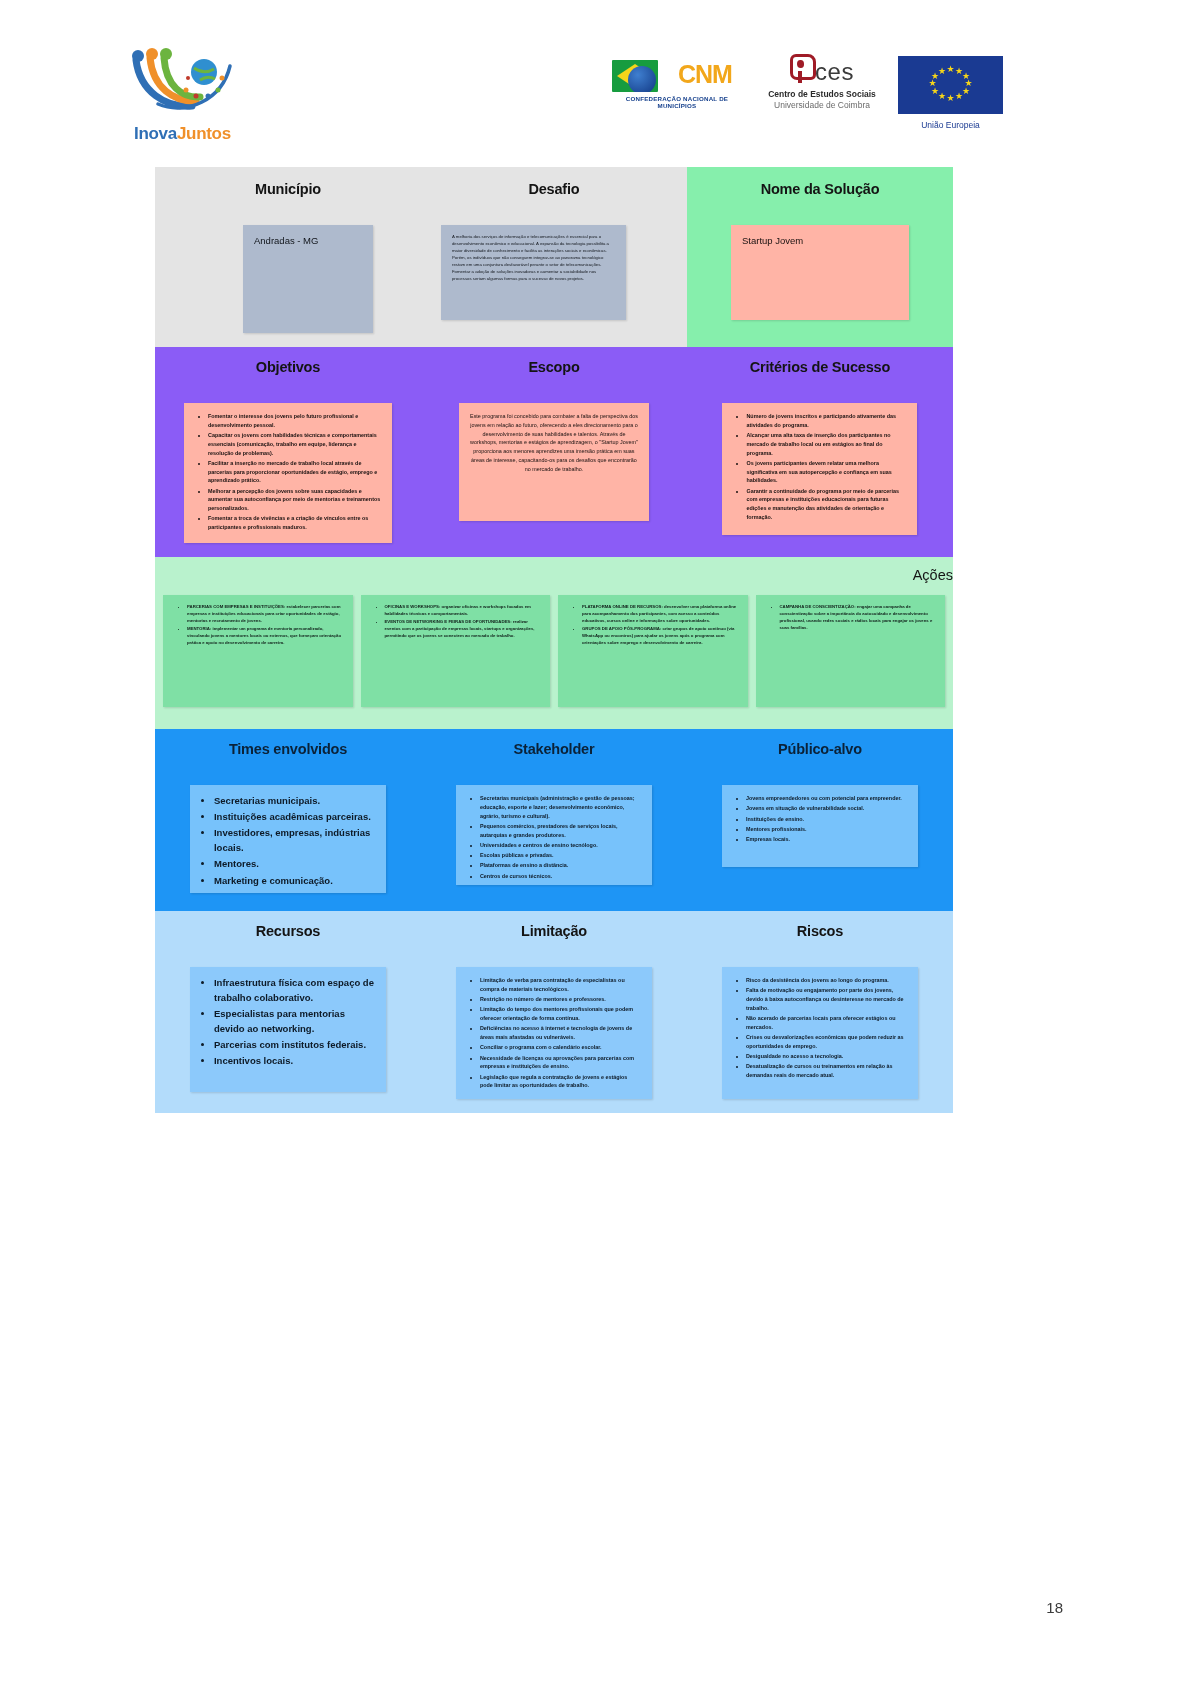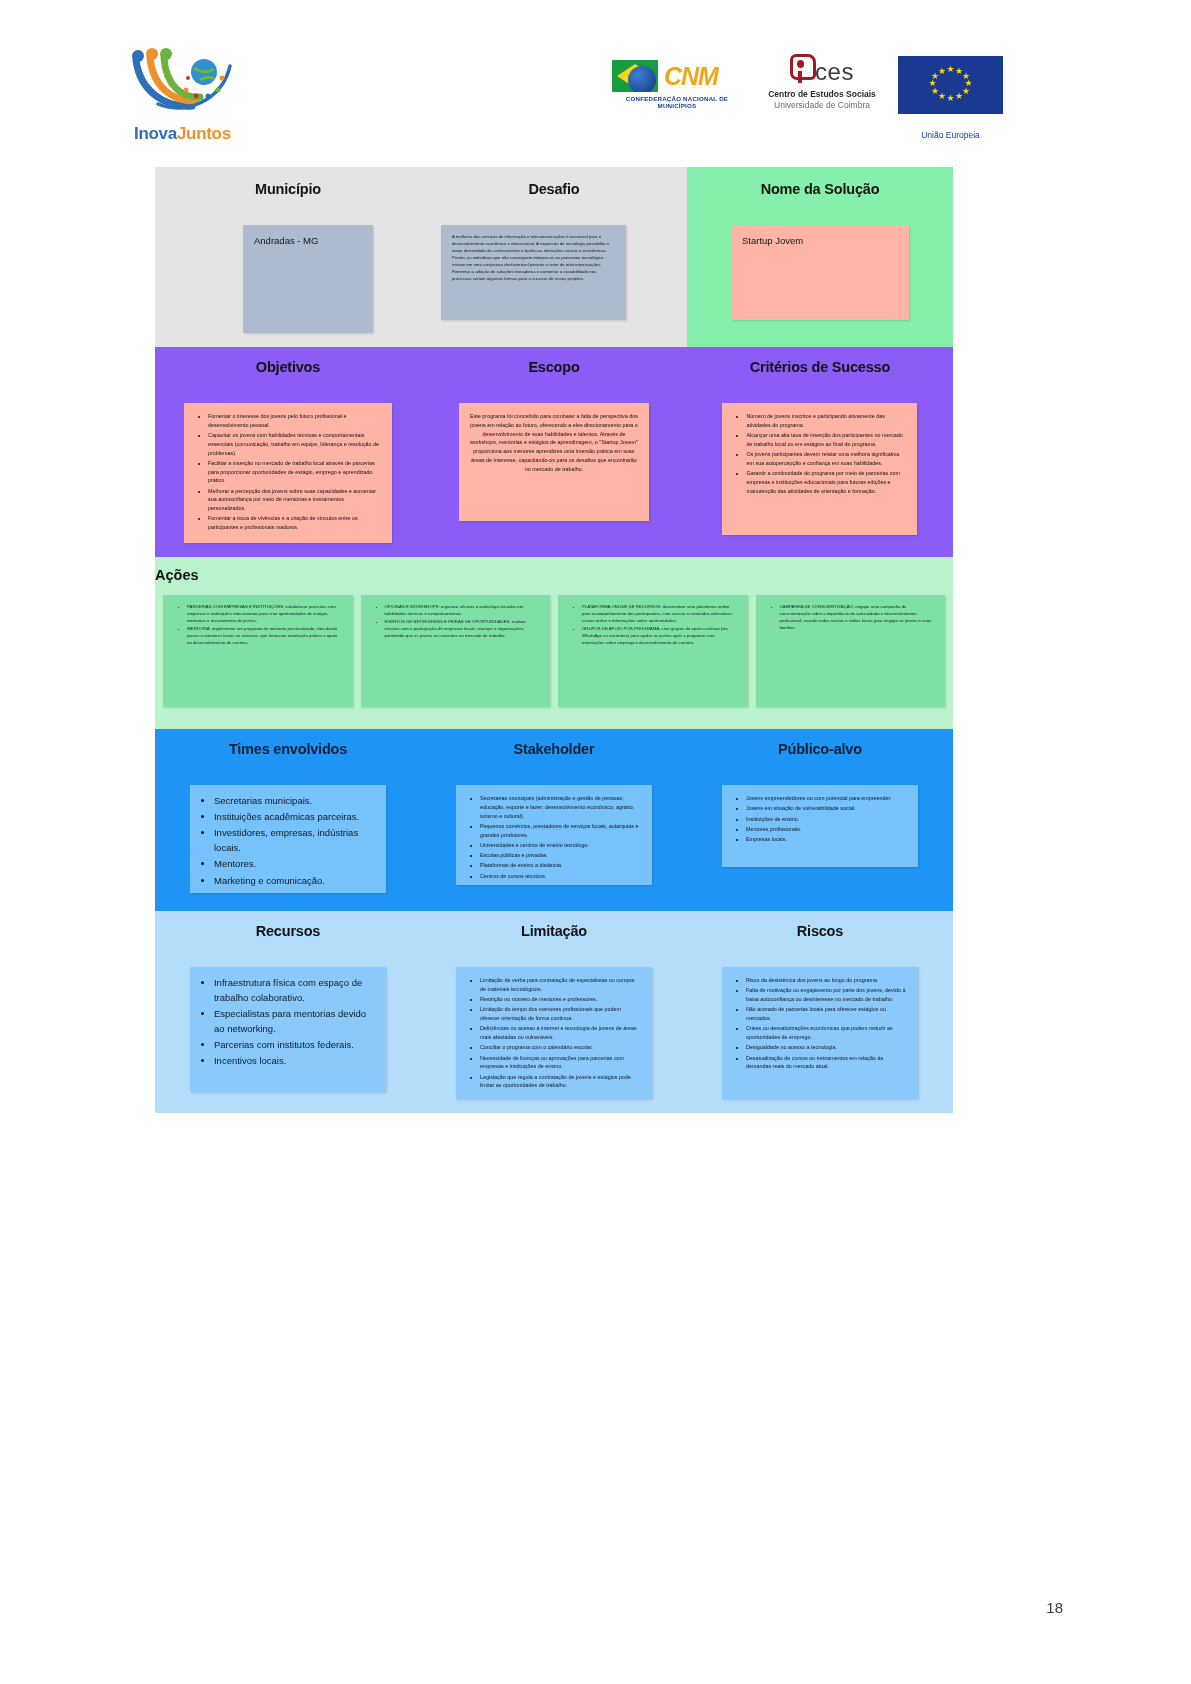--- a/index.html
+++ b/index.html
@@ -48,21 +48,21 @@
   .inova-word .a { color: #2f6fb5; }
   .inova-word .b { color: #f0902a; }
 
   .logo-cnm {
     position: absolute;
     left: 612px;
     top: 22px;
     width: 130px;
     height: 70px;
   }
-  .cnm-row { display: flex; align-items: center; gap: 4px; font-style: italic; }
+  .cnm-row { display: flex; gap: 18px; }
   .cnm-flag {
     width: 46px; height: 32px;
     background: #179c3f;
     position: relative;
     border-radius: 1px;
     overflow: hidden;
   }
   .cnm-flag::after {
     content: "";
     position: absolute;
@@ -158,21 +158,21 @@
     position: absolute;
     color: #f5d51a;
     font-size: 9px;
     line-height: 1;
     transform: translate(-50%, -50%);
   }
   .eu-caption {
     font-size: 8.5px;
     color: #1a3a92;
     text-align: center;
-    margin-top: 16px;
+    margin-top: 6px;
   }
 
   
   .canvas {
     position: absolute;
     left: 155px;
     top: 167px;
     width: 798px;
     background: #ffffff;
   }
@@ -207,21 +207,21 @@
     width: 100%;
     padding: 9px 11px;
     box-shadow: 1px 1px 2px rgba(0,0,0,0.14);
   }
   .note p { margin: 0; }
   .note ul {
     margin: 0;
     padding-left: 13px;
     list-style-type: disc;
   }
-  .note li { margin-bottom: 1.5px; }
+  .note li { margin-bottom: 1.5px; font-weight: bold; }
 
   
   .note-grayblue { background: #aebacd; color: #12161c; }
   .note-salmon   { background: #ffb4a6; color: #1b1211; }
   .note-green    { background: #7fe0a5; color: #10201a; }
   .note-blue     { background: #77c2fb; color: #0d1a27; }
   .note-ltblue   { background: #8cc9fb; color: #0d1a27; }
 
   
   .t-lg  { font-size: 9.5px; line-height: 1.55; }
@@ -235,23 +235,23 @@
   .note-solucao   { width: 178px; height: 95px; align-self: center; }
 
   .band-obj .cell { min-height: 198px; }
   .note-objetivos { width: 208px; height: 140px; align-self: center; }
   .note-escopo    { width: 190px; height: 118px; align-self: center; }
   .note-criterios { width: 195px; height: 132px; align-self: center; }
 
   .band-acoes { padding-bottom: 8px; }
   .acoes-title {
     width: 100%;
-    text-align: left;
+    text-align: right;
     font-size: 14.5px;
-    font-weight: bold;
+    font-weight: normal;
     padding-top: 10px;
     color: #141414;
   }
   .acoes-row { display: flex; width: 100%; padding: 12px 8px 14px 8px; box-sizing: border-box; gap: 8px; }
   .acoes-col { width: 25%; }
   .note-acao { height: 112px; overflow: hidden; }
 
   .band-times .cell { min-height: 182px; }
   .note-times  { width: 196px; height: 108px; align-self: center; }
   .note-stake  { width: 196px; height: 100px; align-self: center; }

